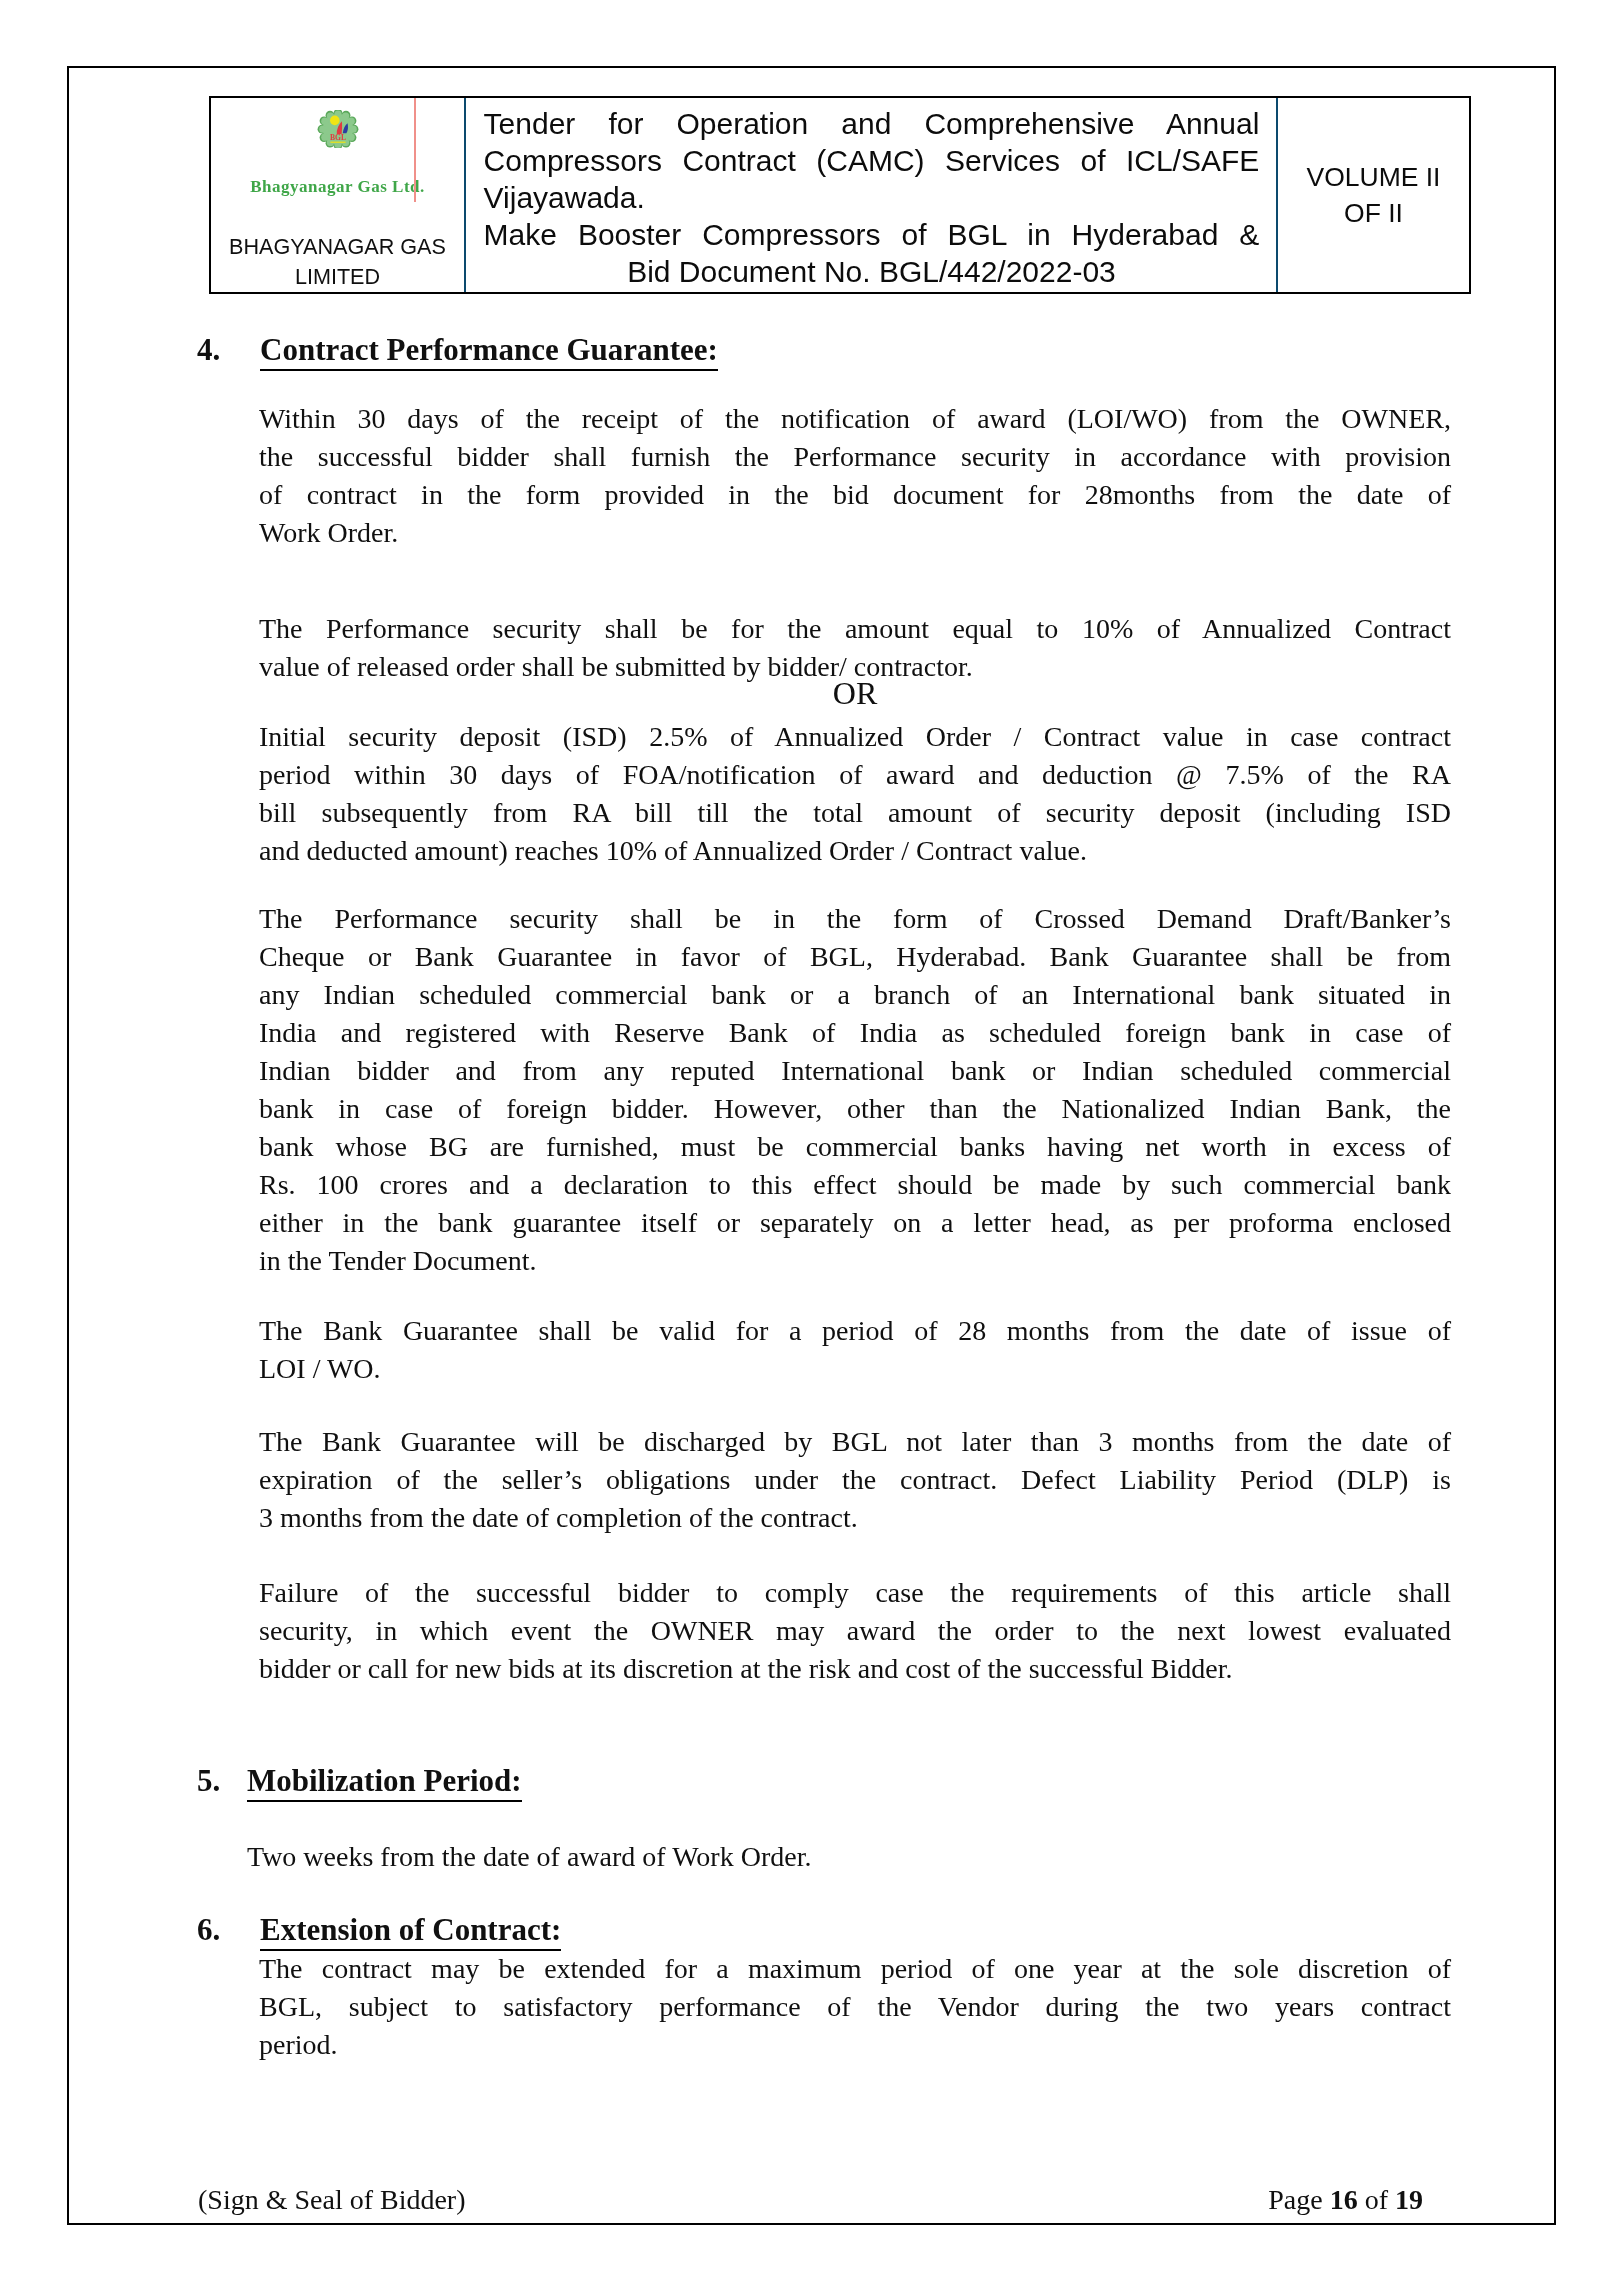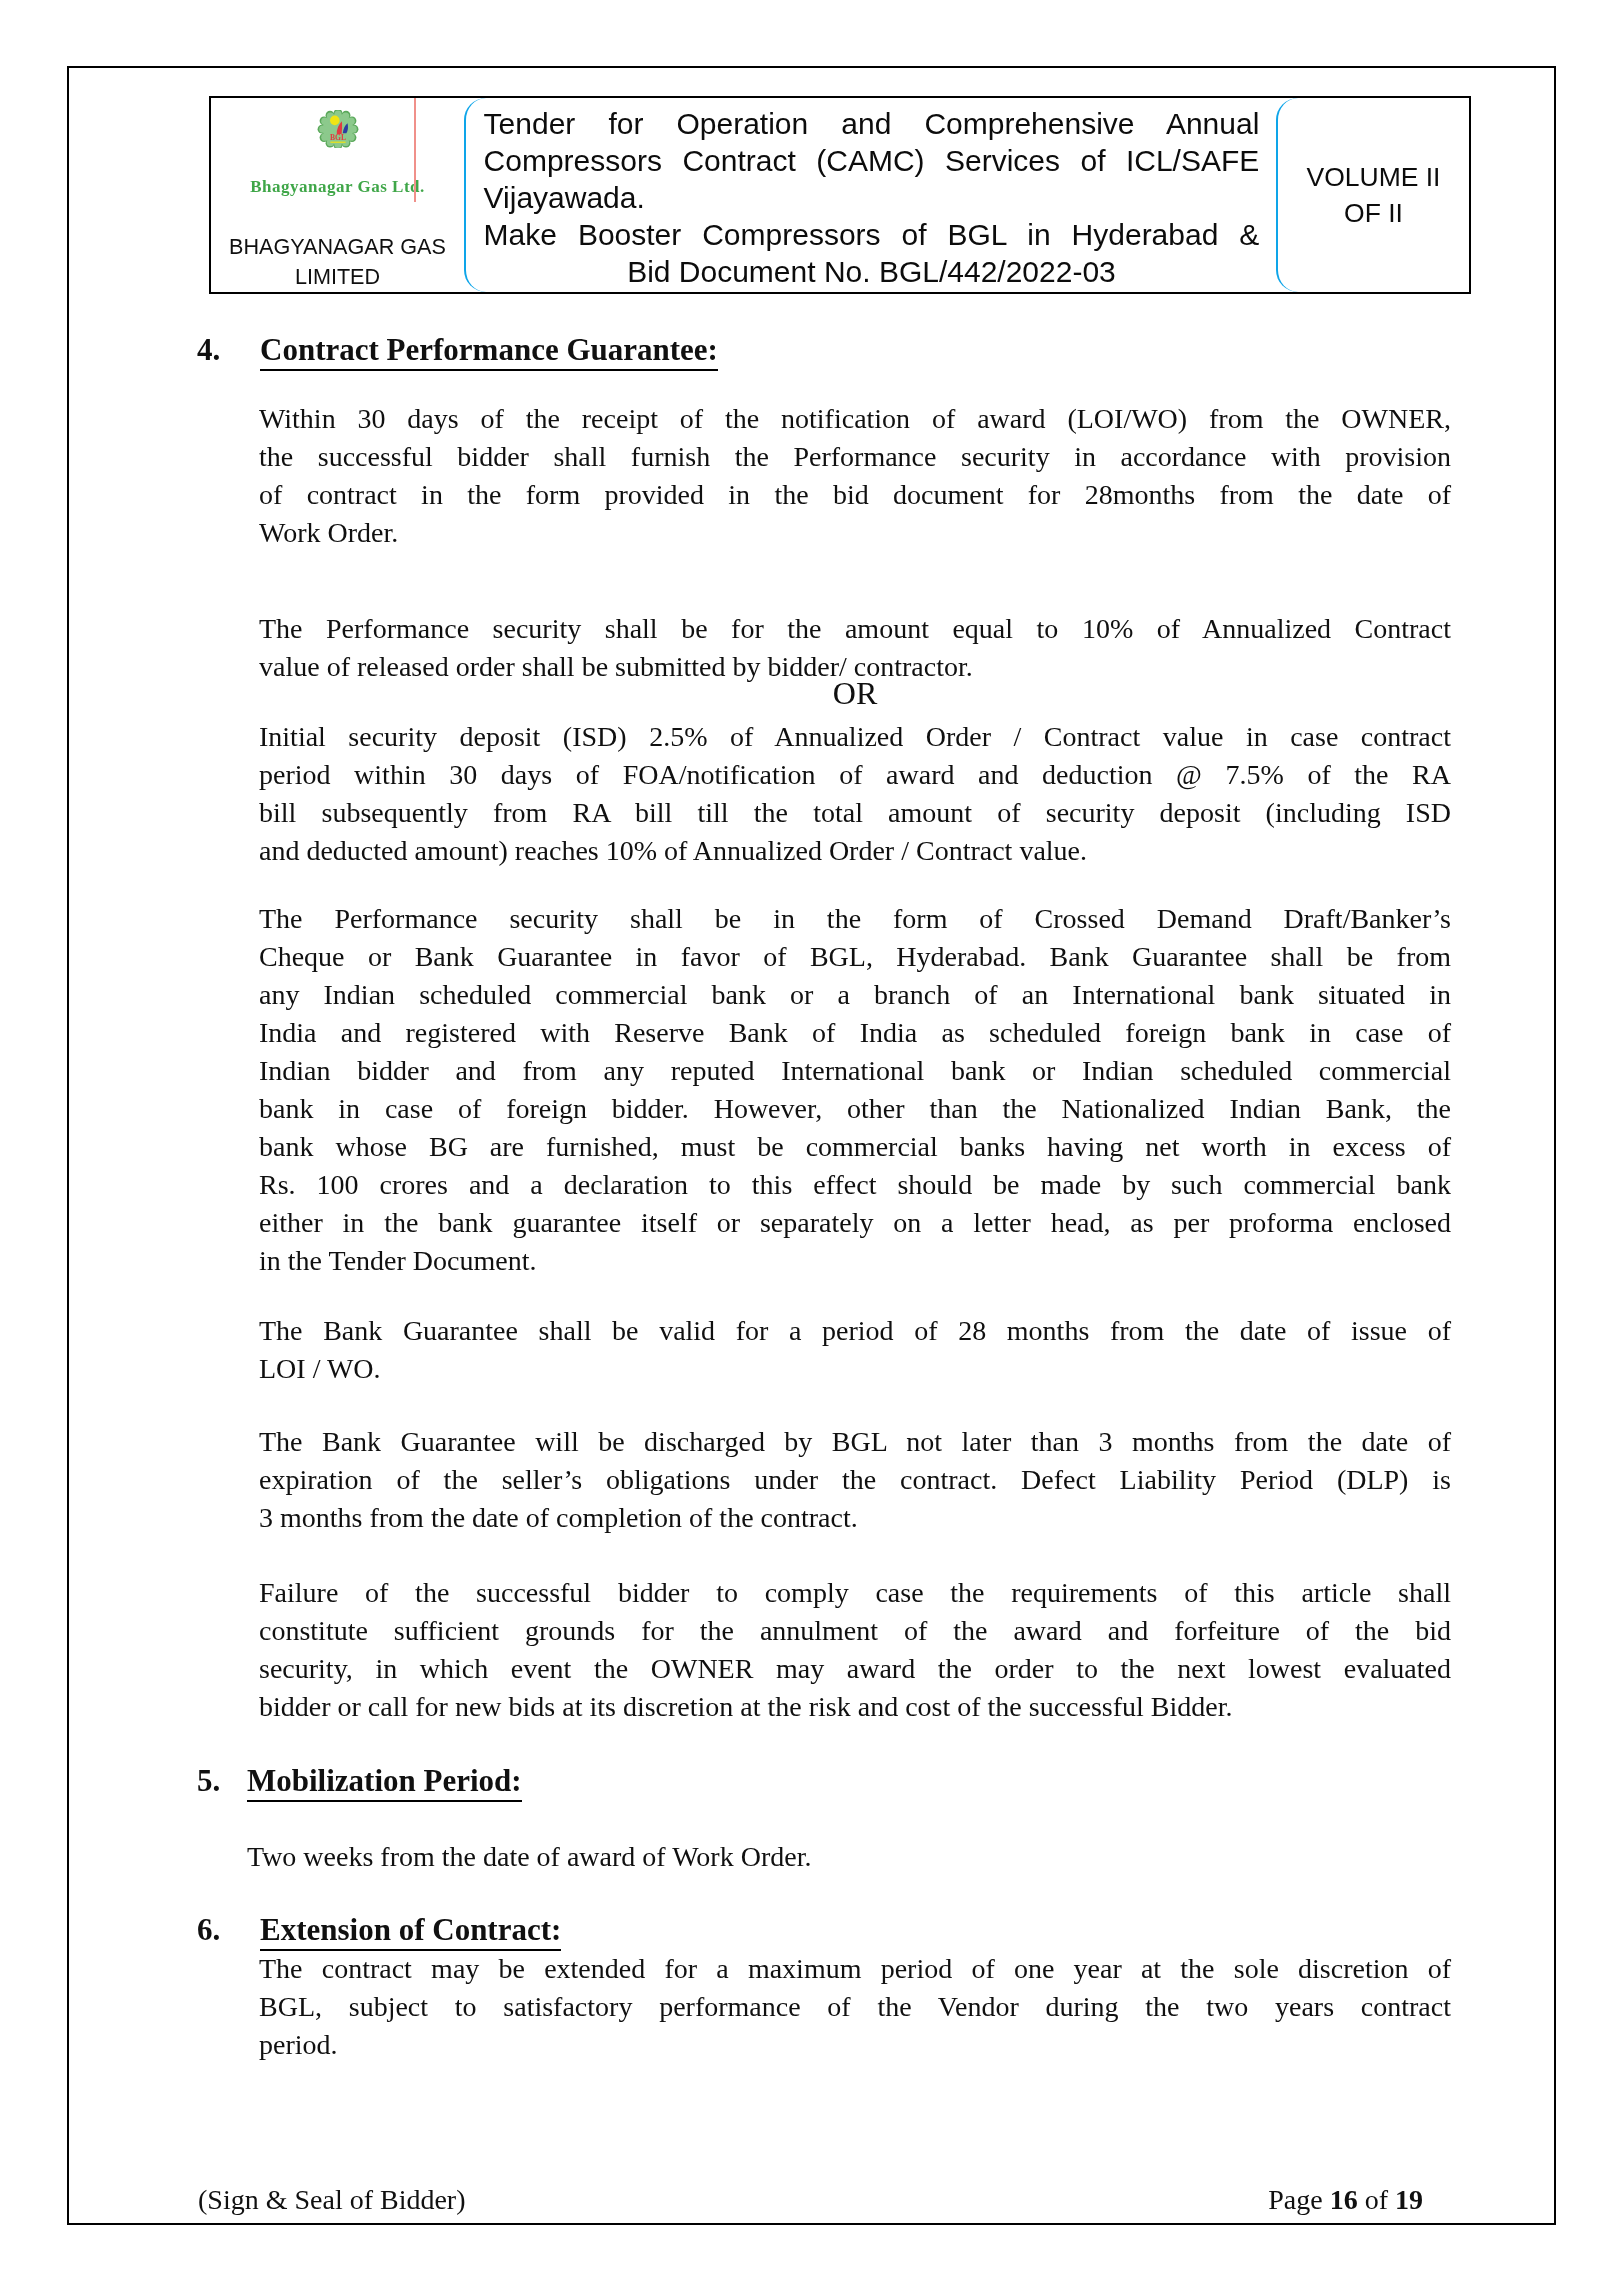--- a/index.html
+++ b/index.html
@@ -12,21 +12,21 @@
   
   .page-border{left:67px;top:66px;width:1485px;height:2155px;border:2px solid #000;}
 
   
   .hdr-table{
     left:209px;top:96px;width:1258px;height:194px;border:2px solid #000;
     display:grid;grid-template-columns:253px 812px 193px;
     font-family:"Liberation Sans",sans-serif;
   }
   .hdr-cell{position:relative;overflow:hidden;}
-  .hdr-cell + .hdr-cell{border-left:2px solid #0ea5e9;border-radius:22px;}
+  .hdr-cell + .hdr-cell{border-left:2px solid #0c4a6e;}
 
   .logo-cell{display:flex;flex-direction:column;align-items:center;padding-top:11.8px;gap:24px;}
   .emblem{width:76px;height:71px;display:block;}
   .emblem-caption{
     margin-top:5px;font-family:"Liberation Serif",serif;font-weight:bold;
     font-size:17px;color:#3fa648;letter-spacing:0.5px;white-space:nowrap;
   }
   .company-name{
     margin-top:10.8px;text-align:center;font-size:21.6px;line-height:30px;color:#101010;
     font-family:"Liberation Sans",sans-serif;white-space:nowrap;
@@ -173,21 +173,20 @@
     <div class="ln">The Bank Guarantee shall be valid for a period of 28 months from the date of issue of</div>
     <div class="ln last">LOI / WO.</div>
   </div>
 <div class="abs para" style="top:1423px;">
     <div class="ln">The Bank Guarantee will be discharged by BGL not later than 3 months from the date of</div>
     <div class="ln">expiration of the seller’s obligations under the contract. Defect Liability Period (DLP) is</div>
     <div class="ln last">3 months from the date of completion of the contract.</div>
   </div>
 <div class="abs para" style="top:1574px;">
     <div class="ln">Failure of the successful bidder to comply case the requirements of this article shall</div>
-    <div class="ln">constitute sufficient grounds for the annulment of the award and forfeiture of the bid</div>
     <div class="ln">security, in which event the OWNER may award the order to the next lowest evaluated</div>
     <div class="ln last">bidder or call for new bids at its discretion at the risk and cost of the successful Bidder.</div>
   </div>
 
 <div class="abs heading h5" style="top:1760px;">
   <span class="h-num">5.</span><span class="h-text">Mobilization Period:</span>
 </div>
 
 <div class="abs single-line" style="top:1838px;">Two weeks from the date of award of Work Order.</div>
 

